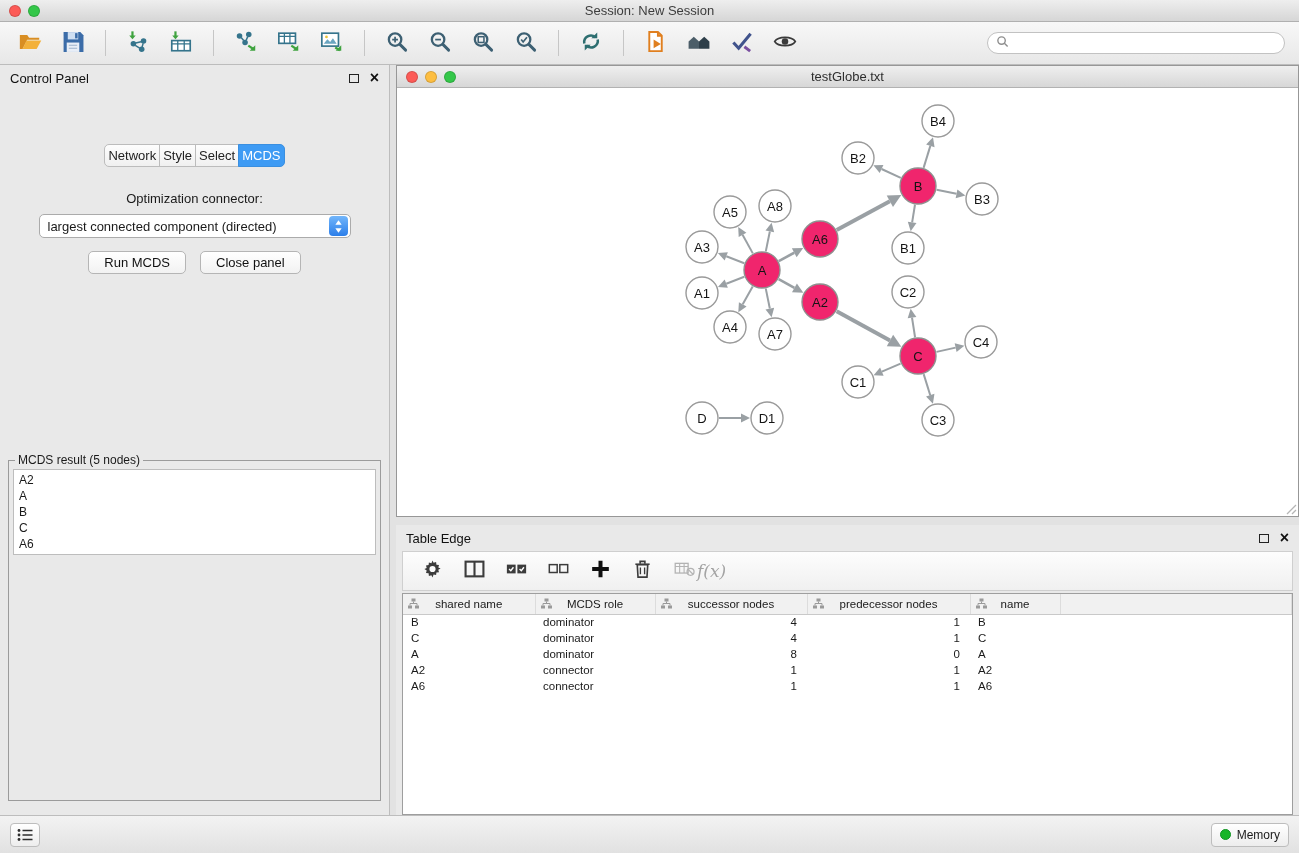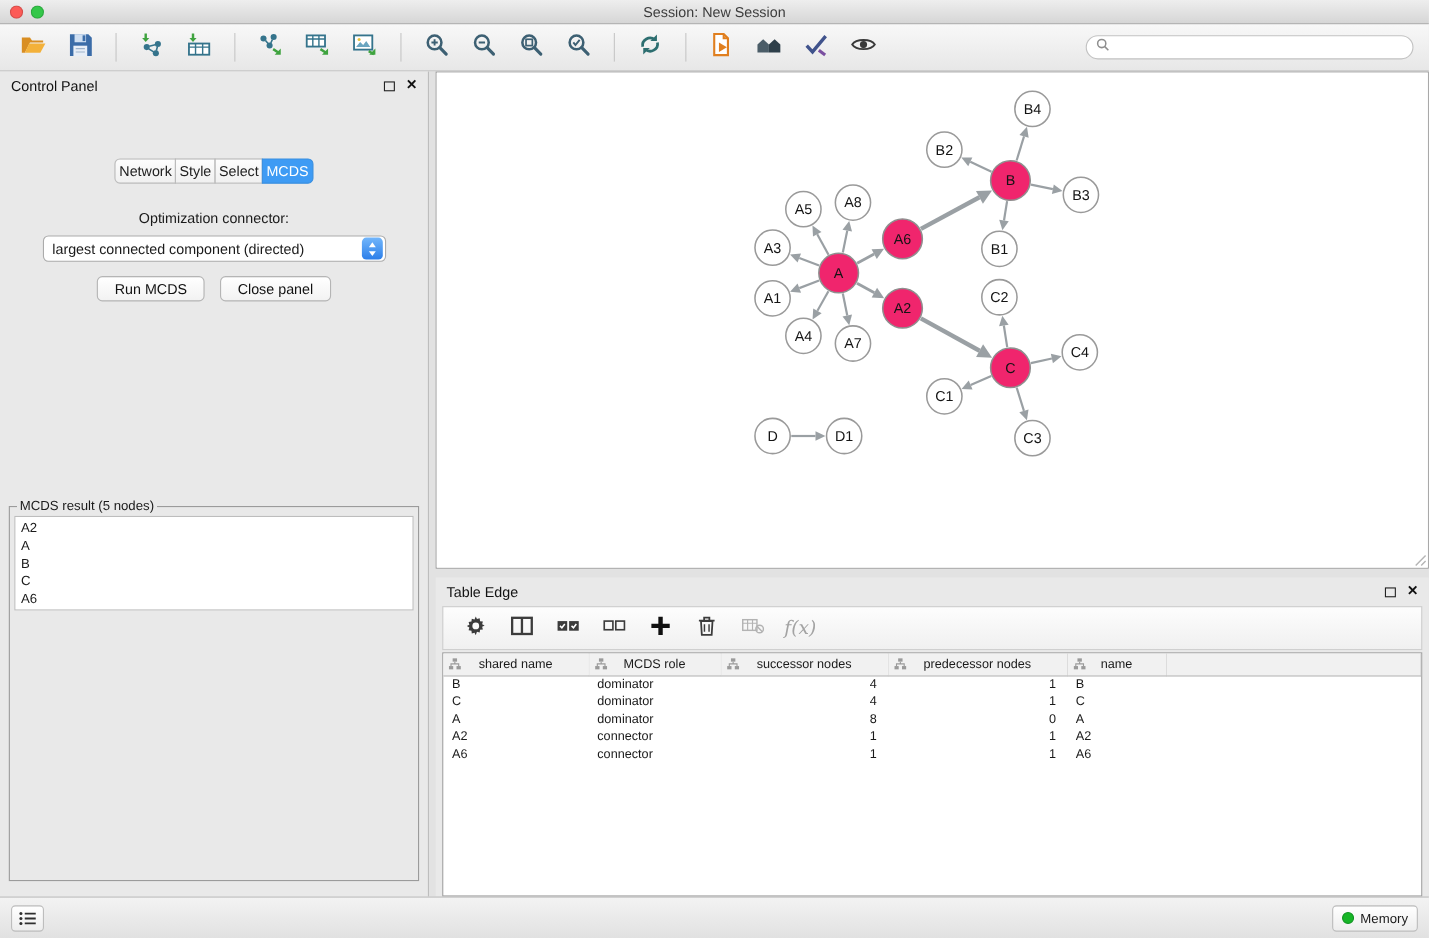--- a/index.html
+++ b/index.html
@@ -55,21 +55,21 @@
   
   .network-window { height:452px; flex:0 0 452px; border:1px solid #979797; background:#fff; display:flex; flex-direction:column; margin-bottom:8px; position:relative; }
   .nw-titlebar { height:22px; background:linear-gradient(#efefef,#d7d7d7); border-bottom:1px solid #b2b2b2; position:relative; display:flex; align-items:center; flex:0 0 auto; }
   .nw-title { flex:1; text-align:center; font-size:13px; color:#2e2e2e; }
   .nw-canvas { flex:1; background:#fff; position:relative; overflow:hidden; }
   .nw-canvas svg { display:block; width:100%; height:100%; }
   .resize-grip { position:absolute; right:1px; bottom:1px; width:11px; height:11px; }
 
   
   .table-panel { flex:1; display:flex; flex-direction:column; background:#e9e9e9; min-height:0; }
-  .tp-toolbar { height:40px; flex:0 0 40px; margin:0 6px; background:linear-gradient(#fdfdfd,#f0f0f0); border:1px solid #cfcfcf; display:flex; align-items:center; gap:16px; padding:0 16px; }
+  .tp-toolbar { height:40px; flex:0 0 40px; margin:0 6px; background:linear-gradient(#fdfdfd,#f0f0f0); border:1px solid #cfcfcf; display:flex; align-items:center; padding:0 16px; }
   .tp-icon-btn { width:26px; height:26px; display:flex; align-items:center; justify-content:center; cursor:default; }
   .tp-icon-btn svg { width:21px; height:20px; }
   .fx { font-family:"DejaVu Serif",serif; font-style:italic; font-size:17px; color:#a3a3a3; cursor:default; }
   .tp-table-wrap { flex:1; margin:2px 6px 0 6px; background:#fff; border:1px solid #9e9e9e; overflow:hidden; min-height:0; }
   table.data { width:100%; border-collapse:collapse; table-layout:fixed; }
   table.data th { background:#f1f1f1; border-right:1px solid #dcdcdc; border-bottom:1px solid #c9c9c9; height:20px; font-weight:normal; font-size:11.5px; position:relative; }
   .th-inner { display:flex; align-items:flex-start; justify-content:center; }
   .col-sort-icon { position:absolute; left:5px; top:4px; }
   table.data td { font-size:11.5px; height:16px; padding:0 10px; white-space:nowrap; overflow:hidden; }
   table.data td.al { text-align:left; padding-left:8px; }
@@ -273,20 +273,28 @@
             <div>B</div>
             <div>C</div>
             <div>A6</div>
           </div>
       </fieldset>
     </div>
 
     <div class="right-col">
 
       <div class="network-window">
+        <div class="nw-titlebar">
+          <div class="traffic">
+            <span class="light red"></span>
+            <span class="light yellow"></span>
+            <span class="light green"></span>
+          </div>
+          <div class="nw-title">testGlobe.txt</div>
+        </div>
         <div class="nw-canvas">
           <svg id="network-svg" viewBox="0 0 900 428" preserveAspectRatio="xMinYMin meet">
               <g>
                 <g>
                   <line x1="355.8215304846846" y1="165.3640240034909" x2="345.5600109156947" y2="146.76501978469662" stroke="#9aa0a4" stroke-width="2"></line>
                   <polygon points="341.2123148294927,138.8848206284555 349.4125527254126,144.63947947588676 341.7074691059768,148.89056009350648" fill="#9aa0a4"></polygon>
                 </g>
                 <g>
                   <line x1="368.782138561512" y1="163.38024092794097" x2="372.8244419684573" y2="143.4796703091334" stroke="#9aa0a4" stroke-width="2"></line>
                   <polygon points="374.6159812870682,134.65978443289492 377.13638617461834,144.35553397600987 368.5124977622962,142.60380664225696" fill="#9aa0a4"></polygon>

